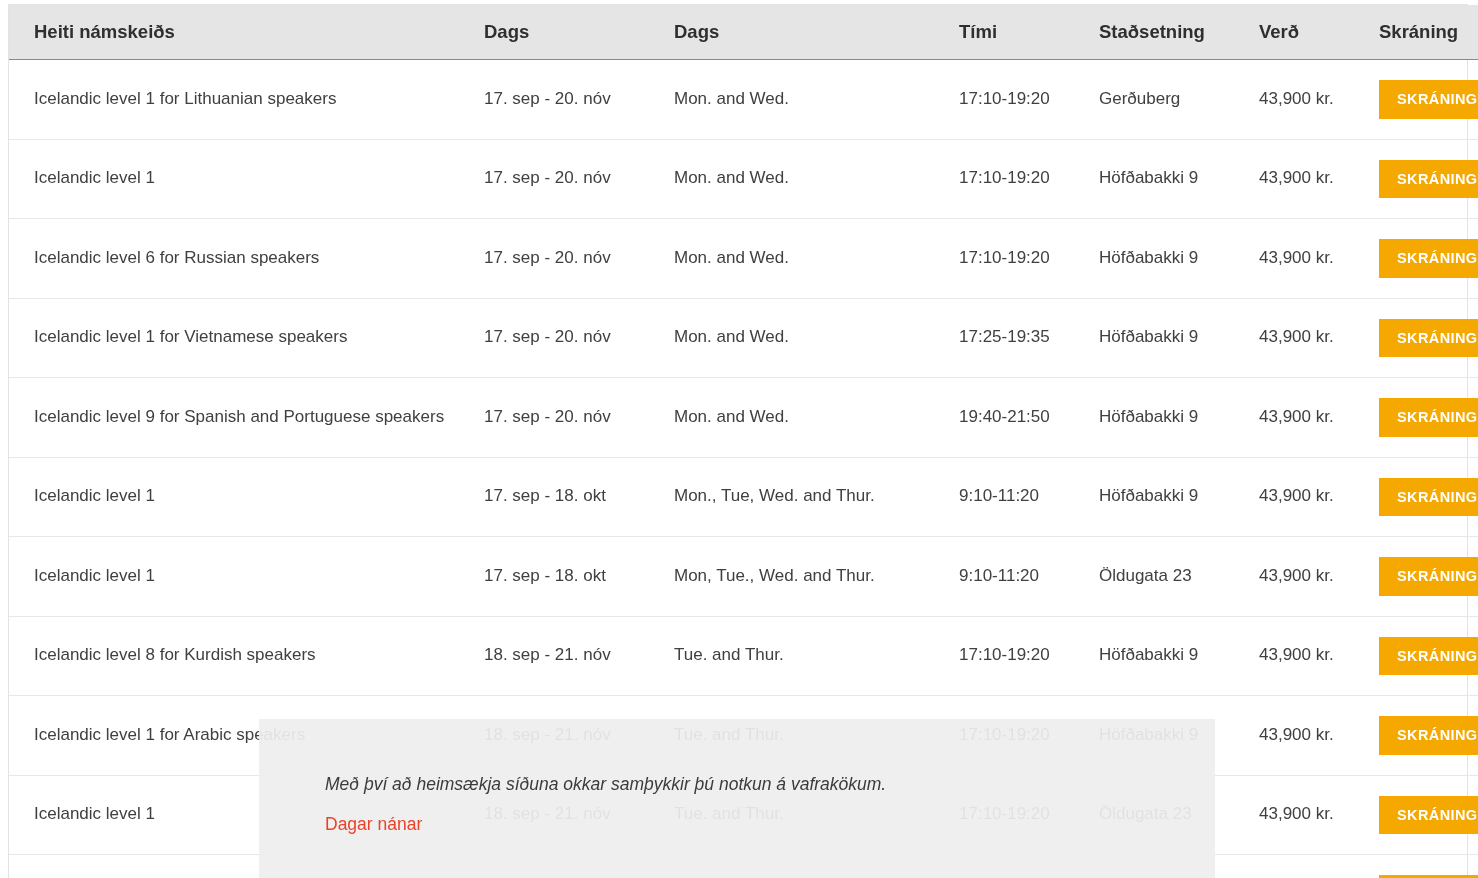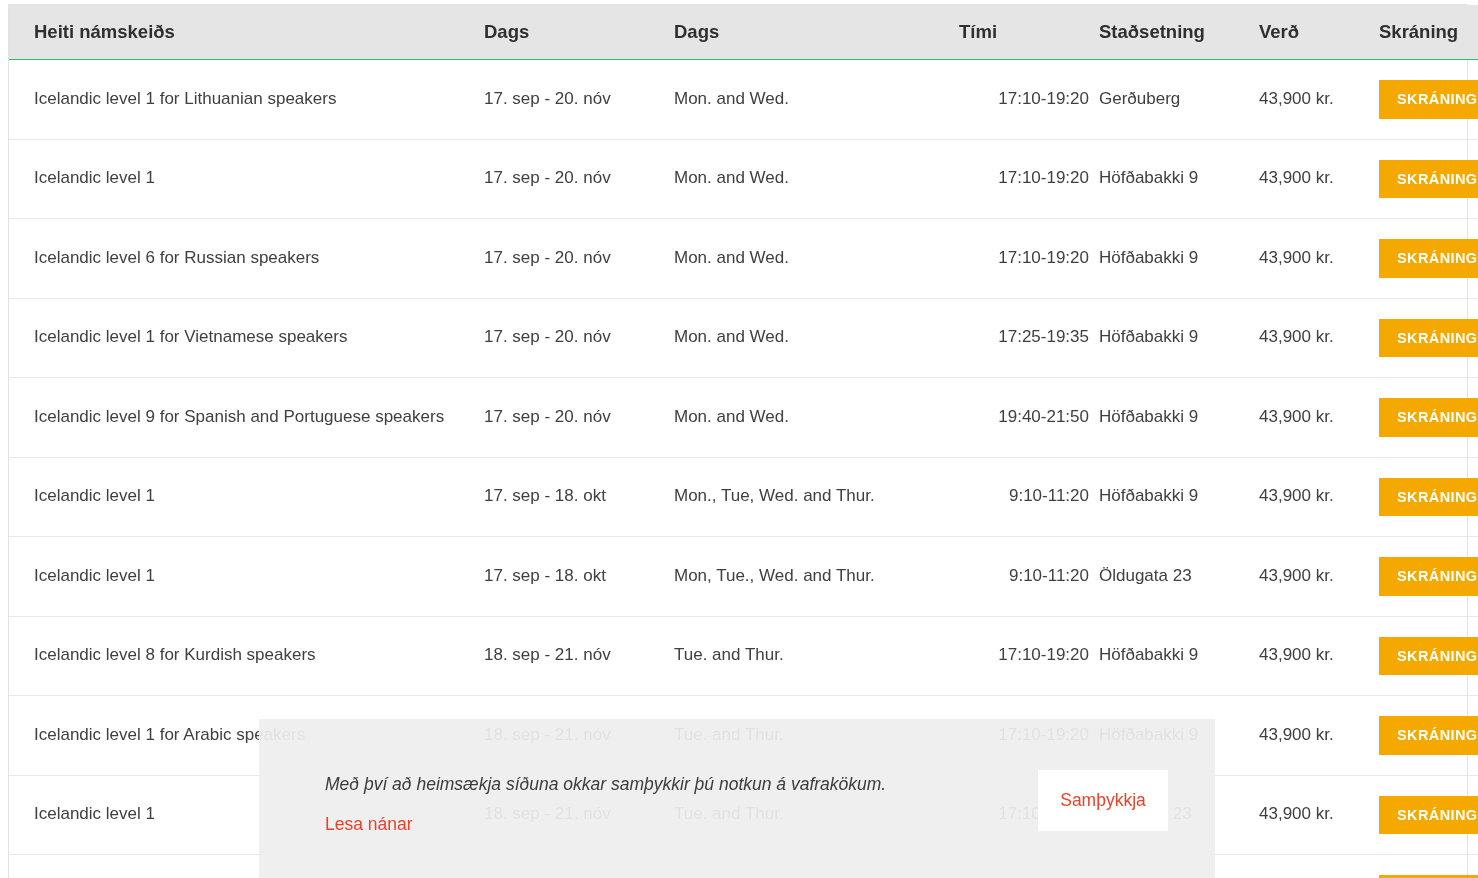--- a/index.html
+++ b/index.html
@@ -61,21 +61,21 @@
     vertical-align: middle;
     color: #404040;
     font-size: 17px;
     line-height: 1.45;
   }
 
   
   .col-name   { width: 440px; padding-left: 25px !important; }
   .col-date   { width: 180px; margin-left: 44px; }
   .col-days   { width: 275px; }
-  .col-time   { width: 130px; text-align: right; }
+  .col-time   { width: 130px; }
   .col-loc    { width: 150px; }
   .col-price  { width: 110px; margin-left: 36px; }
   .col-reg    { width: 160px; }
 
   thead .col-name  { padding-left: 25px !important; }
 
   td.col-name { padding-left: 25px !important; margin-top: 32px; }
 
   .reg-cell {
     padding-right: 0 !important;
@@ -262,17 +262,16 @@
             <td class="col-loc">Höfðabakki 9</td>
             <td class="col-price">43,900 kr.</td>
             <td class="col-reg reg-cell"><button class="reg-button">SKRÁNING</button></td>
           </tr>
         </tbody>
     </table>
   </div>
 
   <div class="cookie-banner">
     <div class="cookie-text">Með því að heimsækja síðuna okkar samþykkir þú notkun á vafrakökum.</div>
-    <a class="cookie-link" href="#">Lesa nánar</a>
-    <button class="cookie-accept">Samþykkja</button>
+    <a class="cookie-link" href="#">Dagar nánar</a>
   </div>
 
 </div>
 
 </body></html>

